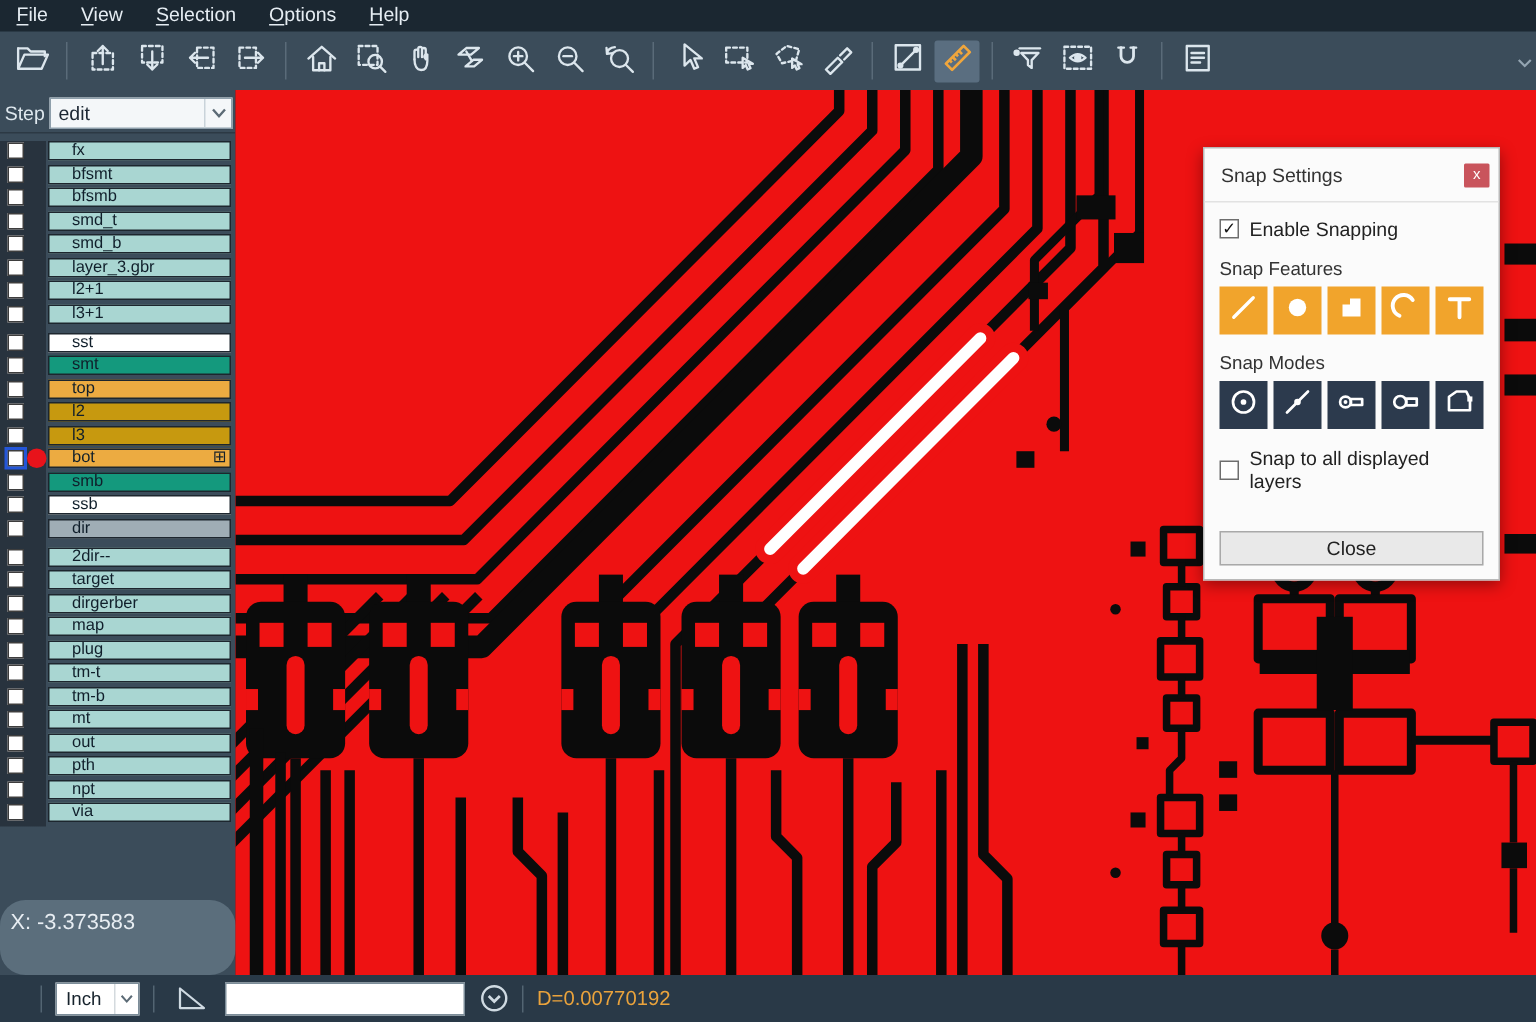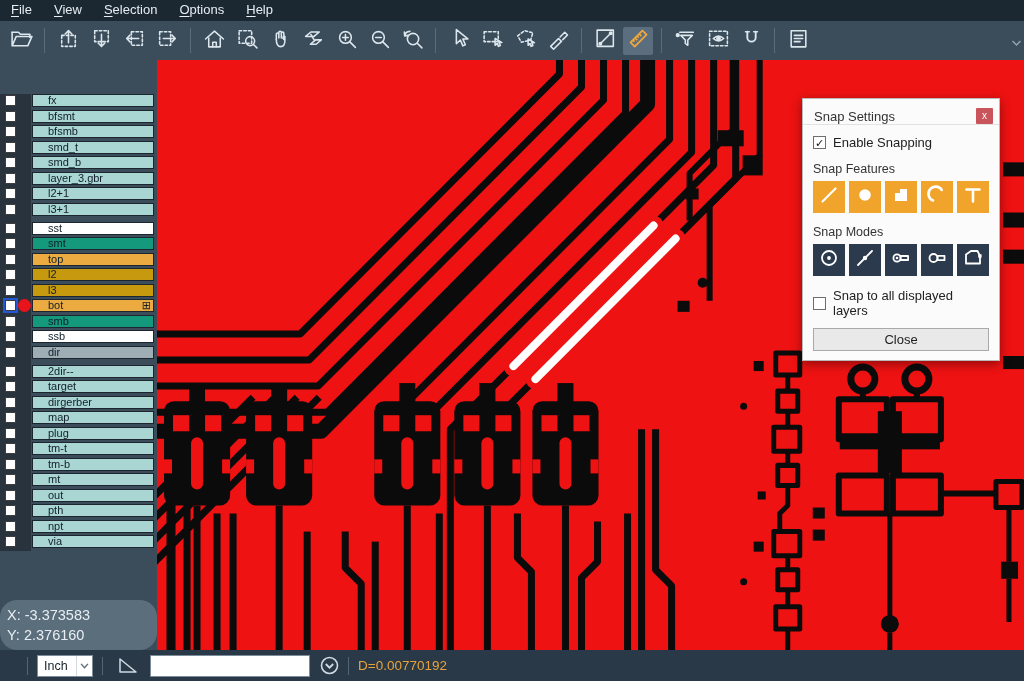--- a/index.html
+++ b/index.html
@@ -45,33 +45,33 @@
   .c-gray  { background:#9fadb5; }
   .coords { position:absolute; left:0; bottom:0; width:157px; height:50px; background:#5b6e7c; padding:5px 0 0 7px;border-radius:17px; }
   .coords div { color:#e8eef3; font-size:14.5px; line-height:20px; }
 
   
   .canvas-wrap { position:relative; flex:1 1 auto; overflow:hidden; background:#ee1212; }
   .canvas-wrap svg.pcb { display:block; width:100%; height:100%; }
 
   
   .dialog { position:absolute; left:645px; top:38px; width:198px; background:#fbfbfb; border:1px solid #b9b9b9; box-shadow:0 3px 10px rgba(0,0,0,.4); }
-  .dlg-title { height:26px; display:flex; align-items:flex-end; padding-left:11px; border-bottom:1px solid #e2e2e2; }
+  .dlg-title { height:36px; display:flex; align-items:center; padding-left:11px; border-bottom:1px solid #e2e2e2; }
   .dlg-title span { font-size:13px; color:#333; }
   .dlg-close { margin-left:auto; margin-right:6px; width:17px; height:16px; background:#c9545c; color:#fff; font-size:10px; line-height:15px; text-align:center; border-radius:1px; }
   .dlg-body { padding:8px 10px 9px 10px; }
   .chk-row { display:flex; align-items:center; margin-top:5px; }
   .chk { width:13px; height:13px; background:#fff; border:1px solid #6e6e6e; font-size:11px; line-height:12px; text-align:center; color:#111; flex:0 0 auto; }
   .chk-row label { font-size:13px; color:#222; margin-left:7px; }
   .dlg-sec { font-size:12.5px; color:#333; margin-top:12px; }
   .icon-row { display:flex; gap:4px; margin-top:5px; }
   .snap-btn { width:32px; height:32px; display:flex; align-items:center; justify-content:center; }
   .snap-btn.feat { background:#f1a42c; }
   .snap-btn.mode { background:#2c3a4d; }
-  .dlg-close-btn { margin-top:10px; width:100%; height:23px; background:#e9e9e9; border:1px solid #a9a9a9; font-size:13px; color:#222; text-align:center; line-height:21px; font-family:"Liberation Sans",sans-serif; }
+  .dlg-close-btn { margin-top:26px; width:100%; height:23px; background:#e9e9e9; border:1px solid #a9a9a9; font-size:13px; color:#222; text-align:center; line-height:21px; font-family:"Liberation Sans",sans-serif; }
 
   
   .statusbar { height:31px; background:#293947; display:flex; align-items:center; flex:0 0 auto; padding-left:18px; }
   .ssep { width:1px; height:18px; background:#536572; margin:0 9px; }
   .unit-box { width:56px; height:22px; background:#fff; border:1px solid #7c8d99; display:flex; align-items:center; font-size:12.5px; color:#16222c; padding-left:6px; }
   .unit-box .chev { margin-left:auto; width:16px; height:100%; display:flex; align-items:center; justify-content:center; border-left:1px solid #d4dade; }
   .angle-ic { margin:0 6px; display:flex; align-items:center; }
   .sb-input { width:160px; height:22px; border:1px solid #7c8d99; background:#fff; font-size:12px; padding:0 4px; margin-left:6px; }
   .sync-ic { margin-left:10px; display:flex; align-items:center; }
   .dist { color:#eaa33c; font-size:13.5px; }
@@ -240,20 +240,31 @@
           </svg></span>
       </div>
       <div class="toolbar-overflow"><span><svg width="11" height="8" viewBox="0 0 11 8">
             <polyline points="1.5,2 5.5,6 9.5,2" fill="none" stroke="#93a4b1" stroke-width="1.5"></polyline>
           </svg></span></div>
     </div>
 
   <div class="main">
 
     <div class="sidebar">
+      <div class="step-row">
+        <span class="step-label">Step</span>
+        <div class="fake-select">
+          <span>edit</span>
+          <span class="chev">
+            <svg width="10" height="7" viewBox="0 0 10 7">
+                <polyline points="1,1 5,5.5 9,1" fill="none" stroke="#5c6b76" stroke-width="1.6"></polyline>
+              </svg>
+          </span>
+        </div>
+      </div>
       <div class="layers" id="layers">
           <div class="lgroup">
             <div class="lrow">
               <span class="lchk"></span>
               <div class="lbar c-teal">
                 <span>fx</span>
               </div>
             </div>
             <div class="lrow">
               <span class="lchk"></span>
@@ -426,21 +437,20 @@
             <div class="lrow">
               <span class="lchk"></span>
               <div class="lbar c-teal">
                 <span>via</span>
               </div>
             </div>
           </div>
         </div>
       <div class="coords">
         <div>X: -3.373583</div>
-        <div>Y: 2.376160</div>
       </div>
     </div>
 
     <div class="canvas-wrap">
       <svg class="pcb" viewBox="0 0 866 588" preserveAspectRatio="none">
         <rect width="866" height="588" fill="#ee1212"></rect>
 
         <g stroke="#0b0b0b" stroke-width="7" fill="none" stroke-linejoin="round">
           <path d="M402 0 V14 L143 273 H-4"></path>
           <path d="M424 0 V27 L152 299 H-4"></path>

